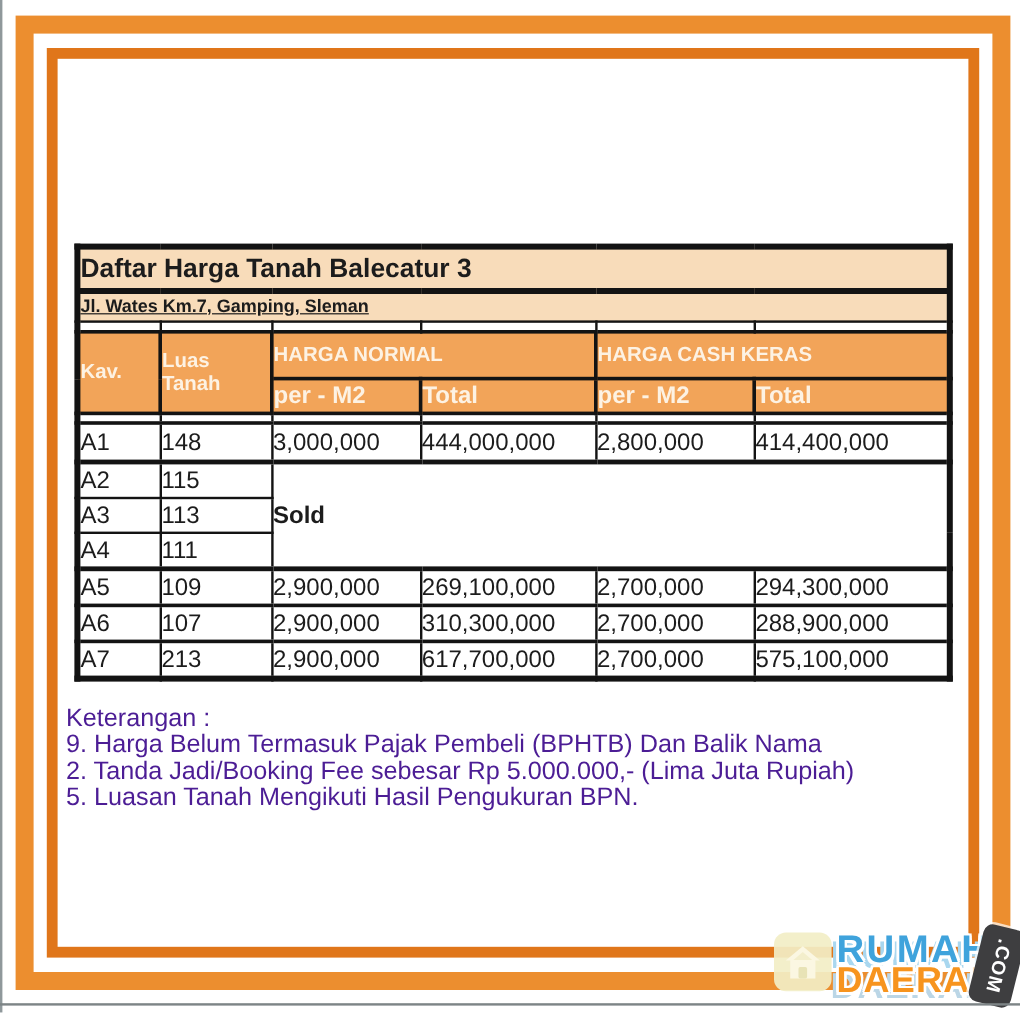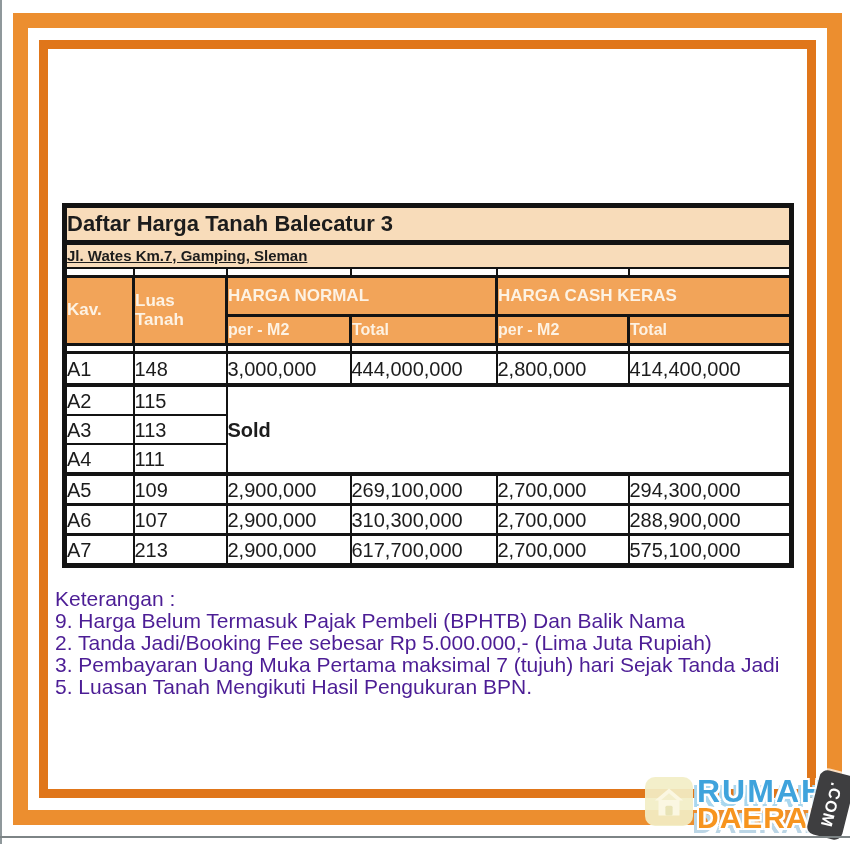--- a/index.html
+++ b/index.html
@@ -22,21 +22,21 @@
         padding:0;color:#1c1c1c;background:#fff;font-size:20px;line-height:1.1;}
   tr.title-row td{background:#F8DCBA;height:32px;font-size:22px;font-weight:bold;
         border-bottom:5px solid #131313;}
   tr.subtitle-row td{background:#F8DCBA;height:22px;font-size:15px;font-weight:bold;
         border-bottom:2px solid #131313;text-decoration:underline;}
   tr.gap-row td{height:6px;background:#fff;border-top-width:0;border-bottom-width:0;}
   tr.gap-row2 td{height:5px;background:#fff;border-top-width:0;border-bottom-width:0;}
   tr.head1 td, tr.head2 td{background:#F2A459;color:#FDF2E3;font-weight:bold;
         border:3px solid #131313;}
   tr.head1 td{height:36px;font-size:17px;}
-  tr.head2 td{height:26px;font-size:16px;border-top-width:2px;}
+  tr.head2 td{height:26px;font-size:20px;border-top-width:2px;}
   td.th-luas{white-space:pre-line;}
   tr.r-a1 td{height:29px;border-top:3px solid #131313;border-bottom:4px solid #131313;}
   tr.r-mid td{height:27px;}
   tr.r-a5 td{height:27px;border-top:4px solid #131313;}
   tr.r-a6 td, tr.r-a7 td{height:27px;border-top:3px solid #131313;}
   td.sold-cell{background:#F8DCBA;color:#CE3334;font-size:23px;font-weight:bold;
         border:3px solid #131313;}
 
   
   .notes{position:absolute;left:55px;top:588px;z-index:2;color:#4c1d95;
@@ -163,21 +163,20 @@
       <td>2,700,000</td>
       <td>575,100,000</td>
     </tr>
   </tbody>
     </table>
 
   <div class="notes">
     <div class="note-heading">Keterangan :</div>
     <div class="note">9. Harga Belum Termasuk Pajak Pembeli (BPHTB) Dan Balik Nama</div>
     <div class="note">2. Tanda Jadi/Booking Fee sebesar Rp 5.000.000,- (Lima Juta Rupiah)</div>
-    <div class="note">3. Pembayaran Uang Muka Pertama maksimal 7 (tujuh) hari Sejak Tanda Jadi</div>
     <div class="note">5. Luasan Tanah Mengikuti Hasil Pengukuran BPN.</div>
   </div>
 
   <div class="logo">
     <div class="house-tile">
       <svg width="36" height="36" viewBox="0 0 24 24" aria-hidden="true">
         <path d="M12 3 L2.5 11 L5 11 L5 21 L19 21 L19 11 L21.5 11 Z" fill="#FBF7E2"></path>
         <rect x="9.6" y="14.5" width="4.8" height="6.5" rx="1" fill="#E8E3B6"></rect>
         <path d="M12 6.2 L6.8 10.6 L17.2 10.6 Z" fill="#F3EECB"></path>
       </svg>

